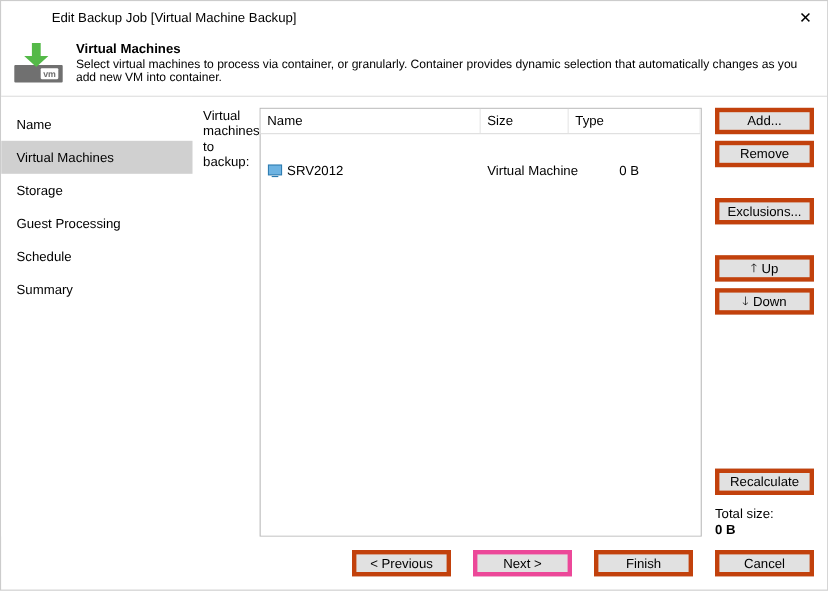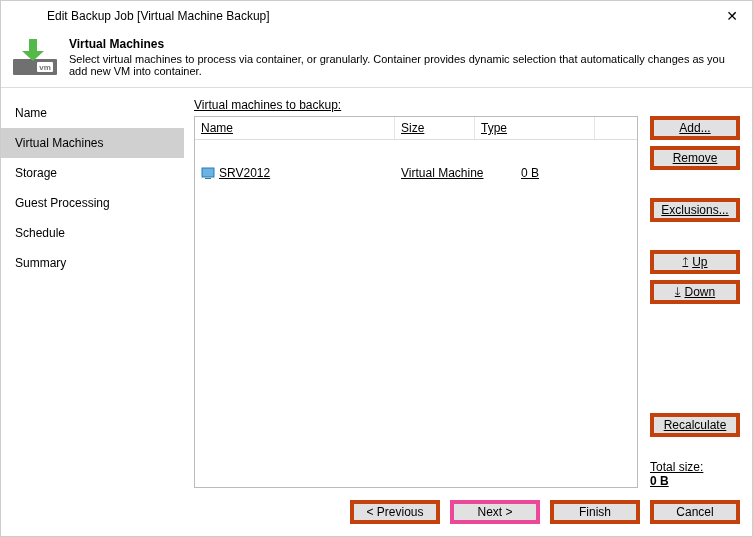--- a/index.html
+++ b/index.html
@@ -8,41 +8,41 @@
   .titlebar .title { flex: 1; margin-left: 38px; }
   .titlebar .close { font-size: 14px; cursor: pointer; padding: 0 6px; font-family: Arial; }
   .header { display: flex; padding: 6px 10px 10px 10px; border-bottom: 1px solid #ddd; align-items: flex-start; }
   .header-icon { width: 48px; height: 40px; margin-right: 10px; flex-shrink: 0; position: relative; text-decoration: underline; }
   .header-text { font-size: 11px; color: #000; }
   .header-text .heading { font-weight: bold; font-size: 12px; margin-bottom: 2px; }
   .body { flex: 1; display: flex; overflow: hidden; }
   .sidebar { width: 183px; background: #fff; padding-top: 10px; }
   .sidebar .item { font-size: 12px; padding: 8px 14px; cursor: pointer; color: #000; }
   .sidebar .item.selected { background: #d0d0d0; }
-  .main { flex: 1; padding: 10px 12px 0 10px; display: flex; flex-direction: column; text-decoration: underline; }
+  .main { flex: 1; padding: 10px 12px 0 10px; display: flex; flex-direction: row; }
   .list-label { font-size: 12px; margin-bottom: 4px; }
   .list-area { display: flex; flex: 1; }
   .grid { flex: 1; border: 1px solid #bbb; background: #fff; font-size: 12px; display: flex; flex-direction: column; }
   .grid-head { display: flex; border-bottom: 1px solid #ddd; background: #fff; }
   .grid-head .col { padding: 4px 6px; border-right: 1px solid #e5e5e5; color: #000; font-weight: normal; }
   .col-name { width: 200px; }
   .col-type { width: 120px; }
   .col-size { width: 80px; }
   .grid-body { flex: 1; }
   .grid-row { display: flex; align-items: center; height: 22px; }
   .grid-row .cell { padding: 2px 6px; display: flex; align-items: center; margin-top: 44px; }
   .vm-icon { width: 14px; height: 14px; margin-right: 4px; display: inline-block; }
   .side-buttons { width: 90px; margin-left: 12px; display: flex; flex-direction: column; }
   .btn { font-size: 12px; height: 24px; border: 4px solid #c2410c; background: #e1e1e1; margin-bottom: 6px; display: flex; align-items: center; justify-content: center; cursor: pointer; }
   .btn.disabled { color: #000000; cursor: default; }
   .btn .arrow { margin-right: 4px; font-size: 11px; }
   .spacer-sm { height: 22px; }
-  .total { font-size: 12px; margin-top: 17px; }
+  .total { font-size: 12px; margin-top: 4px; }
   .total .val { font-weight: bold; }
-  .footer { display: flex; justify-content: flex-end; padding: 12px; gap: 10px; border-top: 0; }
+  .footer { display: flex; justify-content: flex-end; padding: 12px; gap: 20px; border-top: 0; }
   .footer .btn { width: 90px; margin: 0; }
   .footer .btn.primary { border: 4px solid #ec4899; }
 </style>
 </head>
 <body>
 
 <div class="titlebar">
   <span class="title">Edit Backup Job [Virtual Machine Backup]</span>
   <span class="close">✕</span>
 </div>

